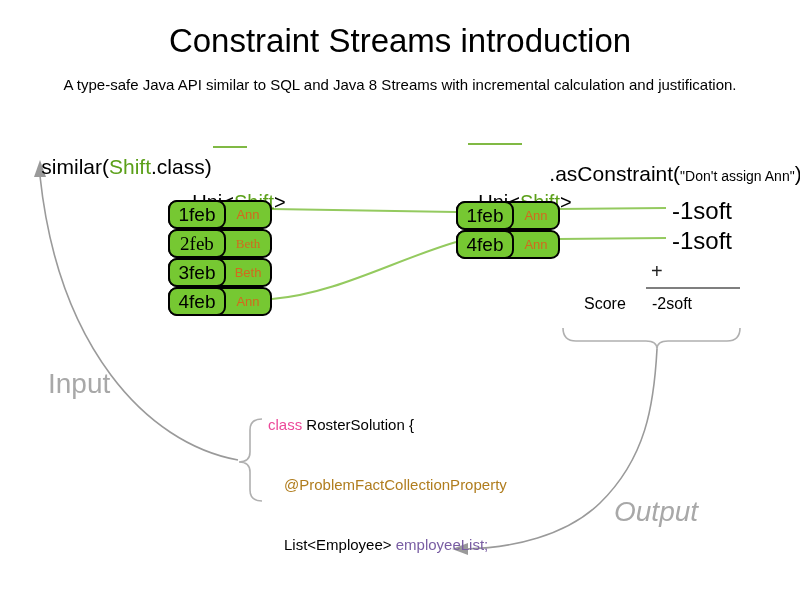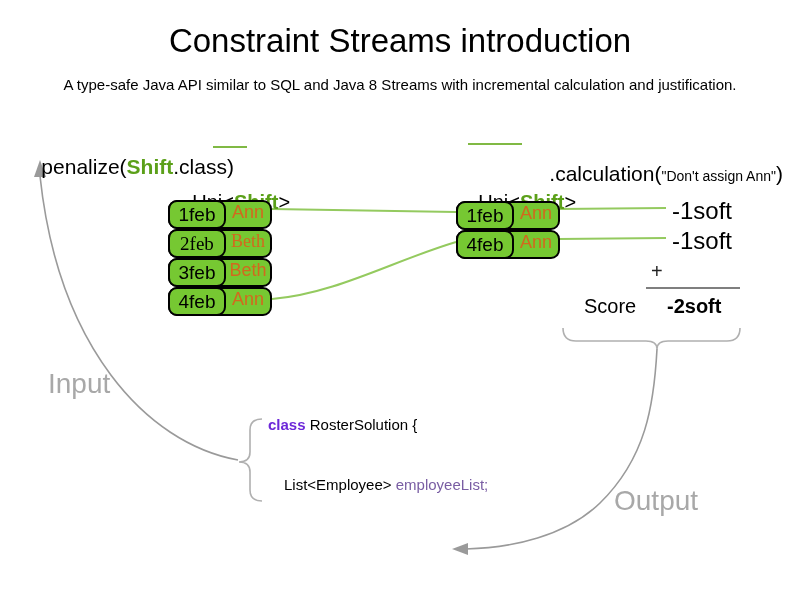--- a/index.html
+++ b/index.html
@@ -4,38 +4,38 @@
 <style>
   html,body{margin:0;padding:0;background:#fff;}
   .canvas{position:relative;width:800px;height:600px;background:#ffffff;overflow:hidden;
           font-family:"Liberation Sans", sans-serif;color:#000;}
   .abs{position:absolute;}
   .center{left:0;right:0;text-align:center;}
   .title{top:22px;font-size:33px;}
   .subtitle{top:76px;font-size:15px;}
   .pipe{font-size:21px;white-space:pre;}
   .pipe .sm{font-size:14px;}
-  .typ{color:#5ba019;font-weight:bold;}
+  .typ{color:#5ba019;}
   .uni{font-size:20px;white-space:pre;}
   .srow{position:absolute;width:104px;height:29px;background:#76c832;border:2px solid #000;
         border-radius:9px;box-sizing:border-box;}
   .date-cell{position:absolute;left:-2px;top:-2px;width:58px;height:29px;background:#76c832;
         border:2px solid #000;border-radius:9px;box-sizing:border-box;display:flex;
         align-items:center;justify-content:center;font-size:19px;}
-  .name-cell{position:absolute;left:56px;right:0;top:0;bottom:0;display:flex;align-items:flex-start;
-        justify-content:center;font-size:18px;color:#d2691e;}
+  .name-cell{position:absolute;left:56px;right:0;top:0;bottom:0;display:flex;align-items:center;
+        justify-content:center;font-size:13px;color:#d2691e;}
   .penalty{font-size:24px;}
   .plus{font-size:20px;color:#222;}
   .sumline{height:2px;background:#7f7f7f;}
-  .score{font-size:20px;}
+  .score{font-size:16px;}
   .graylabel{font-size:28px;color:#a8a8a8;}
   .code{font-size:15px;line-height:20px;white-space:pre;}
   .code .ind{padding-left:16px;}
   .ann{color:#b07d1e;}
-  .kw{color:#6d28d9;font-weight:bold;}
+  .kw{color:#ec4899;font-weight:normal;}
   .fld{color:#795da3;}
   svg.overlay{position:absolute;left:0;top:0;pointer-events:none;}
 </style>
 </head>
 <body>
 
 <div class="canvas">
 
   <svg class="overlay" width="800" height="600" viewBox="0 0 800 600">
     <path d="M 213 147 L 247 147" fill="none" stroke="#80b944" stroke-width="2"></path>
@@ -49,24 +49,24 @@
     <path d="M 262 419 Q 250 419 250 430 L 250 452 Q 250 462 239 462 Q 250 462 250 472 L 250 490 Q 250 501 262 501" fill="none" stroke="#b0b0b0" stroke-width="1.6"></path>
     <path d="M 563 328 Q 563 341 576 341 L 646 341 Q 657 341 657 349 Q 657 341 668 341 L 727 341 Q 740 341 740 328" fill="none" stroke="#b0b0b0" stroke-width="1.6"></path>
     <path d="M 657 349 C 654 405, 646 458, 600 503 C 566 536, 512 548, 466 549" fill="none" stroke="#9a9a9a" stroke-width="1.6"></path>
     <polygon points="452,549 468,543 468,555" fill="#9a9a9a"></polygon>
   </svg>
 
   <div class="abs center title">Constraint Streams introduction</div>
   <div class="abs center subtitle">A type-safe Java API similar to SQL and Java 8 Streams with incremental calculation and justification.</div>
 
   <div class="abs pipe" style="left:18px;top:131px;">
-    <span>penalize(</span><span class="typ">Shift</span><span>.class)</span>
+    <span>similar(</span><span class="typ">Shift</span><span>.class)</span>
   </div>
   <div class="abs pipe" style="left:526px;top:138px;">
-    <span>.calculation(</span><span class="sm">"Don't assign Ann"</span><span>)</span>
+    <span>.asConstraint(</span><span class="sm">"Don't assign Ann"</span><span>)</span>
   </div>
 
   <div class="abs uni" style="left:170px;top:168px;">
     <span>Uni&lt;</span><span class="typ">Shift</span><span>&gt;</span>
   </div>
   <div class="abs uni" style="left:456px;top:168px;">
     <span>Uni&lt;</span><span class="typ">Shift</span><span>&gt;</span>
   </div>
 
   <div class="srow" style="left:168px;top:200px;">
@@ -118,27 +118,28 @@
         <span>Ann</span>
       </div>
   </div>
 
   <div class="abs penalty" style="left:672px;top:197px;">-1soft</div>
   <div class="abs penalty" style="left:672px;top:227px;">-1soft</div>
 
   <div class="abs plus" style="left:651px;top:260px;">+</div>
   <div class="abs sumline" style="left:646px;top:287px;width:94px;"></div>
   <div class="abs score" style="left:584px;top:295px;">Score</div>
-  <div class="abs score" style="left:667px;top:295px;font-weight:bold;">-2soft</div>
+  <div class="abs score" style="left:652px;top:295px;">-2soft</div>
 
   <div class="abs graylabel" style="left:48px;top:368px;">Input</div>
-  <div class="abs graylabel" style="left:614px;top:485px;">Output</div>
+  <div class="abs graylabel" style="left:614px;top:496px;font-style:italic;">Output</div>
 
   <div class="abs code" style="left:268px;top:375px;">
     <div><span class="kw">class</span><span> RosterSolution {</span></div>
+    <div class="ind"><span class="ann">@ProblemFactCollectionProperty</span></div>
     <div class="ind"><span>List&lt;Employee&gt; </span><span class="fld">employeeList;</span></div>
     
     
     
     
     
     
   </div>
 
 </div>

